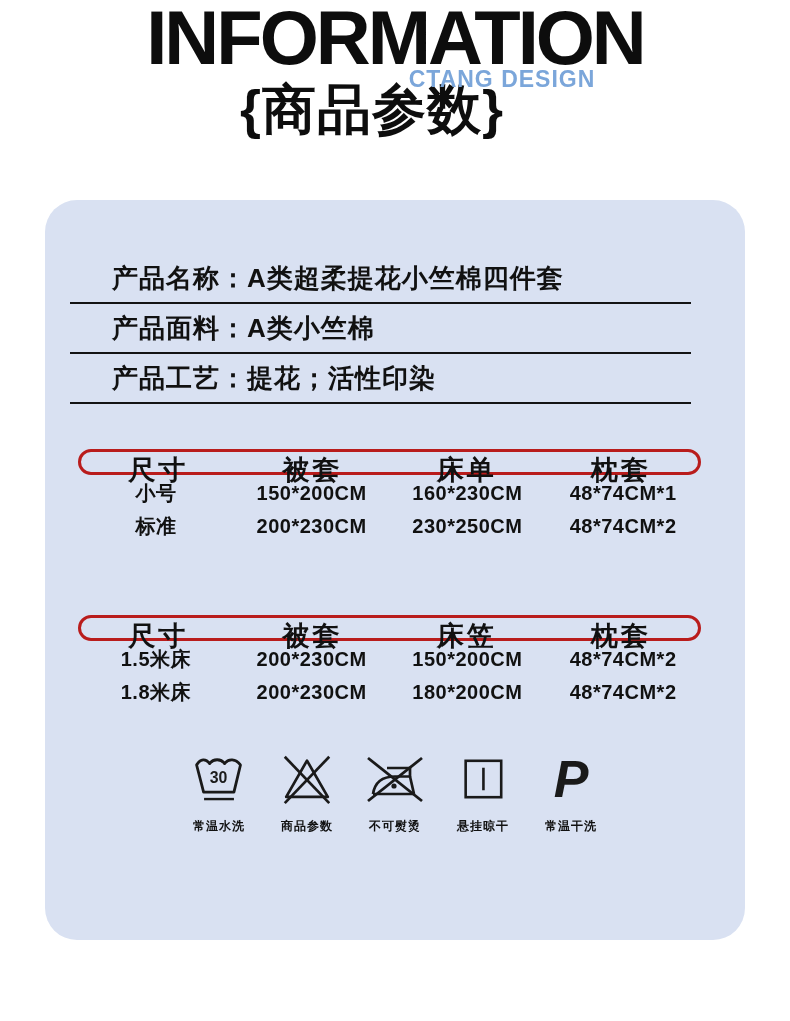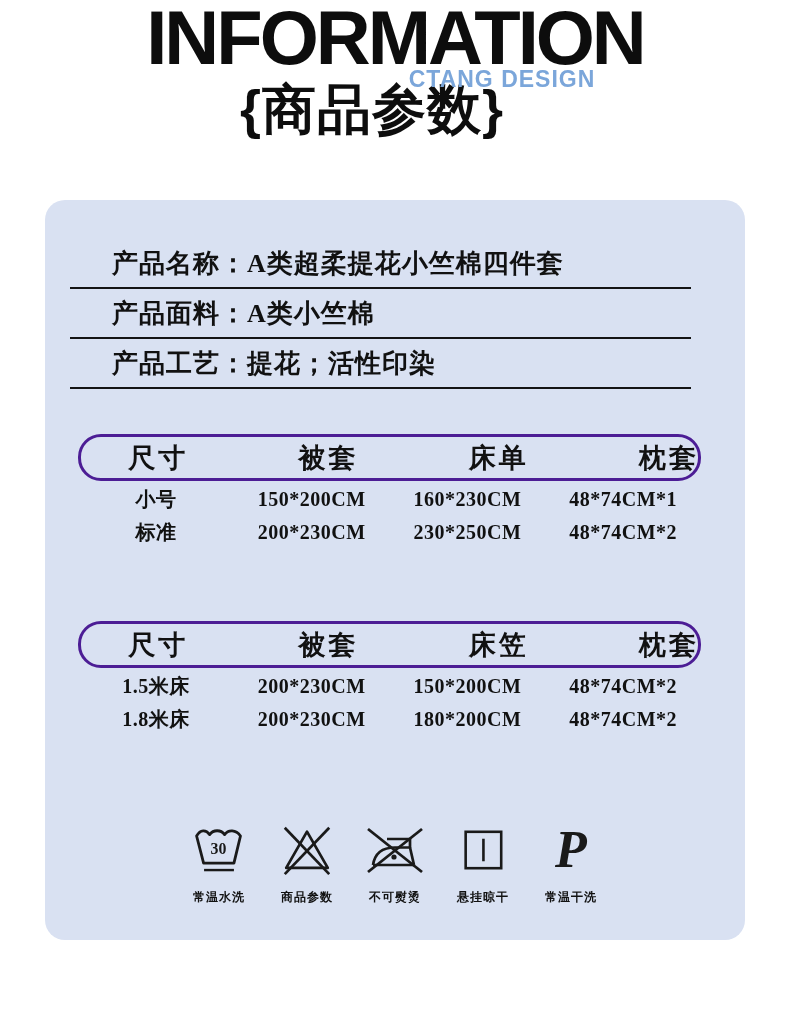--- a/index.html
+++ b/index.html
@@ -20,52 +20,51 @@
     font-size:23px;font-weight:bold;letter-spacing:1px;
     color:#7ba6da;white-space:nowrap;z-index:2;
   }
   .subtitle{
     font-size:54px;font-weight:bold;line-height:1.1;margin-top:4px;
     transform:translateX(-23px);letter-spacing:1px;color:#0d0d0d;white-space:nowrap;
   }
   
   .card{
     width:700px;height:740px;margin:26px 0 0 45px;
-    background:#d9e1f2;border-radius:20px;
-    box-sizing:border-box;padding-top:39px;font-family:Liberation Serif, serif;
+    background:#d9e1f2;border-radius:32px;
+    box-sizing:border-box;padding-top:54px;
   }
   
   .info-section{margin:0 54px 0 25px;}
   .info-row{
     border-bottom:2px solid #141414;
     padding:10px 0 9px 42px;
     font-size:26px;font-weight:bold;line-height:29px;white-space:nowrap;
     letter-spacing:1px;
   }
   
   .size-table{margin-left:33px;width:623px;}
   .table-1{margin-top:45px;}
   .table-2{margin-top:72px;}
   .pill{
-    height:47px;box-sizing:border-box;
-    border:3px solid #4c1d95;border-radius:23px;
+    height:26px;box-sizing:border-box;
+    border:3px solid #b91c1c;border-radius:23px;
     display:grid;grid-template-columns:25% 25% 25% 25%;align-items:center;
     background:transparent;
-    gap:16px;
   }
   .th{text-align:center;font-size:27px;font-weight:bold;letter-spacing:3px;white-space:nowrap;}
   .data-rows{margin-top:2px;}
   .data-row{
     display:grid;grid-template-columns:25% 25% 25% 25%;
     height:33px;align-items:center;
   }
   .td{text-align:center;font-size:20px;font-weight:bold;letter-spacing:.5px;white-space:nowrap;}
   
   .care-row{display:flex;justify-content:center;margin-top:38px;}
-  .care-item{width:88px;display:flex;flex-direction:column;align-items:center;margin-top:44px;}
+  .care-item{width:88px;display:flex;flex-direction:column;align-items:center;}
   .care-glyph{height:64px;display:flex;align-items:center;justify-content:center;}
   .care-glyph svg{stroke:#1a1a1a;}
   .p-letter{font-size:52px;font-weight:bold;font-style:italic;color:#1a1a1a;line-height:1;}
   .care-label{margin-top:7px;font-size:12px;font-weight:bold;letter-spacing:1px;white-space:nowrap;}
 </style>
 </head>
 <body>
 
 <div class="header">
   <div class="big-title">INFORMATION</div>

